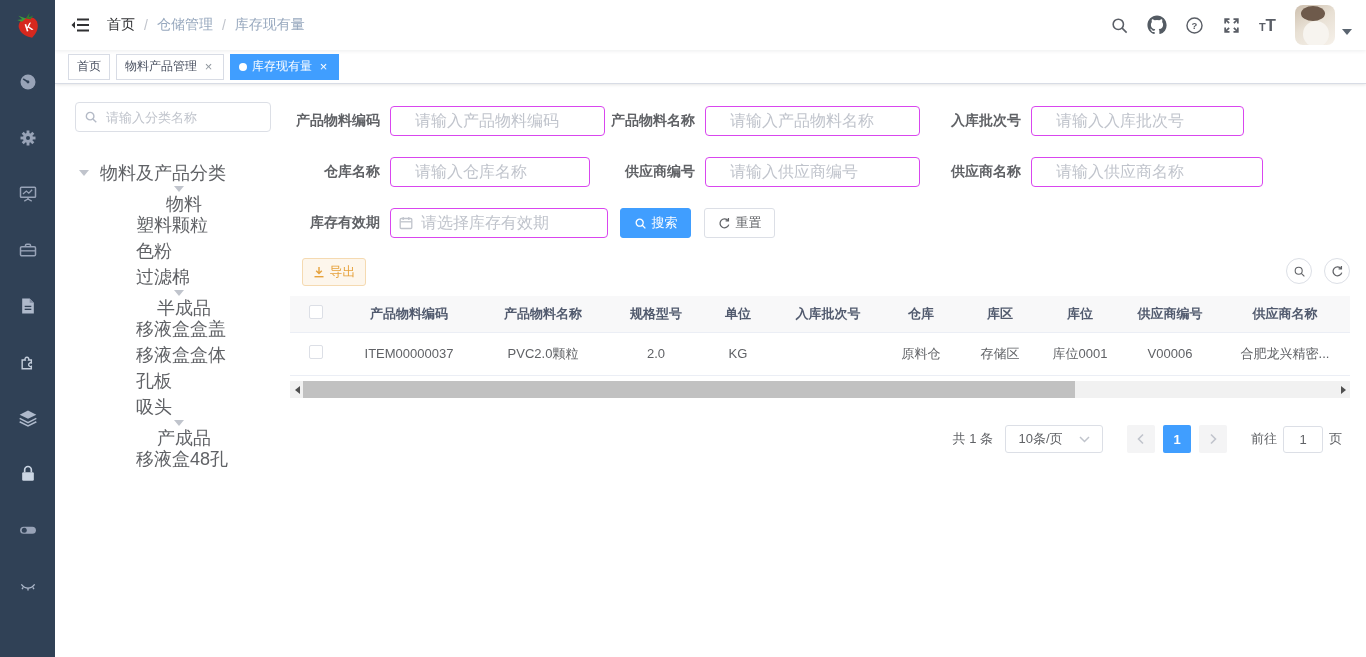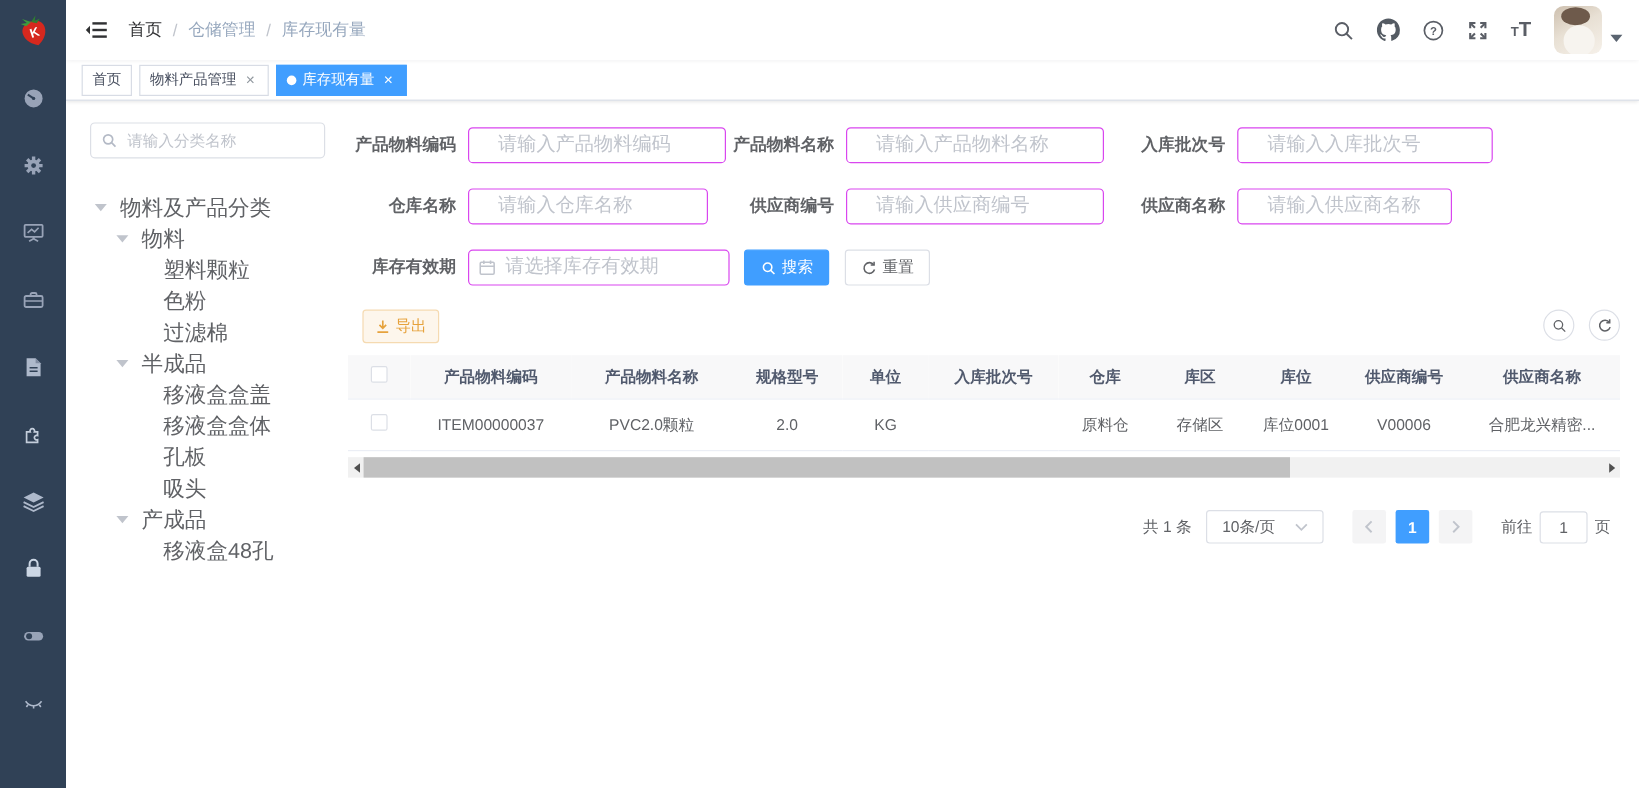--- a/index.html
+++ b/index.html
@@ -52,21 +52,21 @@
 
   
   .tree-panel { position:absolute; left:20px; top:18px; width:196px; }
   .tree-search { position:relative; }
   .tree-search input { width:196px; height:30px; border:1px solid #dcdfe6; border-radius:4px;
     padding:0 8px 0 30px; font-size:13px; color:#8b5cf6; outline:none; }
   .tree-search svg { position:absolute; left:9px; top:8px; }
   input::placeholder { color:#c0c4cc; }
   .tree { margin-top:28px; font-size:18px; color:#606266; }
   .tree-node { height:26px; display:flex; align-items:center; cursor:pointer; white-space:nowrap; }
-  .lv0 { padding-left:4px; } .lv1 { padding-left:22px; } .lv2 { padding-left:40px; }
+  .lv0 { padding-left:4px; } .lv1 { padding-left:22px;flex-direction:column; } .lv2 { padding-left:40px; }
   .caret-box { width:16px; display:flex; align-items:center; margin-right:5px; }
   .tree-caret { width:0; height:0; border-left:5px solid transparent; border-right:5px solid transparent;
     border-top:6px solid #c0c4cc; }
 
   
   .f-item { position:absolute; display:flex; align-items:center; height:30px; }
   .f-label { font-size:14px; font-weight:bold; color:#606266; text-align:right; padding-right:10px; }
   .f-input { height:30px; border:1px solid #d946ef; border-radius:4px; font-size:16px; color:#606266;
     padding:0 24px; outline:none; }
   .date-wrap { position:relative; }
@@ -362,21 +362,21 @@
       <div class="f-item" style="left:235px; top:73px;">
         <span class="f-label" style="width:100px">仓库名称</span>
         <input class="f-input" style="width: 200px;" type="text" placeholder="请输入仓库名称">
       </div>
       <div class="f-item" style="left:548px; top:73px;">
         <span class="f-label" style="width:102px">供应商编号</span>
         <input class="f-input" style="width: 215px;" type="text" placeholder="请输入供应商编号">
       </div>
       <div class="f-item" style="left:874px; top:73px;">
         <span class="f-label" style="width:102px">供应商名称</span>
-        <input class="f-input" style="width: 179px;" type="text" placeholder="请输入供应商名称">
+        <input class="f-input" style="width: 232px;" type="text" placeholder="请输入供应商名称">
       </div>
       <div class="f-item" style="left:235px; top:124px;">
         <span class="f-label" style="width:100px">库存有效期</span>
         <span class="date-wrap">
           <svg width="14" height="14" viewBox="0 0 14 14" fill="none" stroke="#c0c4cc" stroke-width="1.3">
             <rect x="1.2" y="2.5" width="11.6" height="10" rx="1"></rect>
             <line x1="4.2" y1="1" x2="4.2" y2="4"></line>
               <line x1="9.8" y1="1" x2="9.8" y2="4"></line>
             <line x1="1.2" y1="5.8" x2="12.8" y2="5.8"></line>
           </svg>

